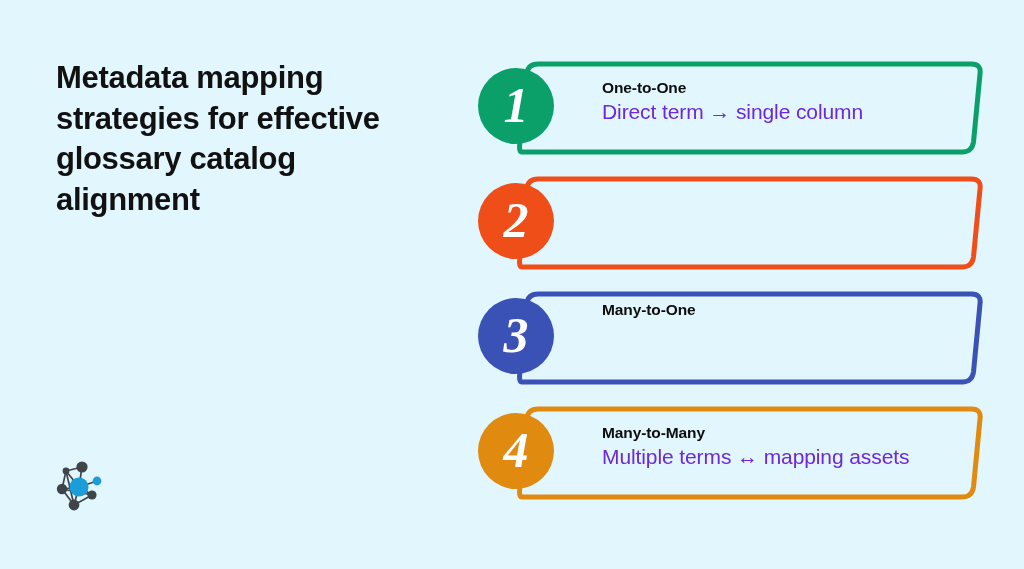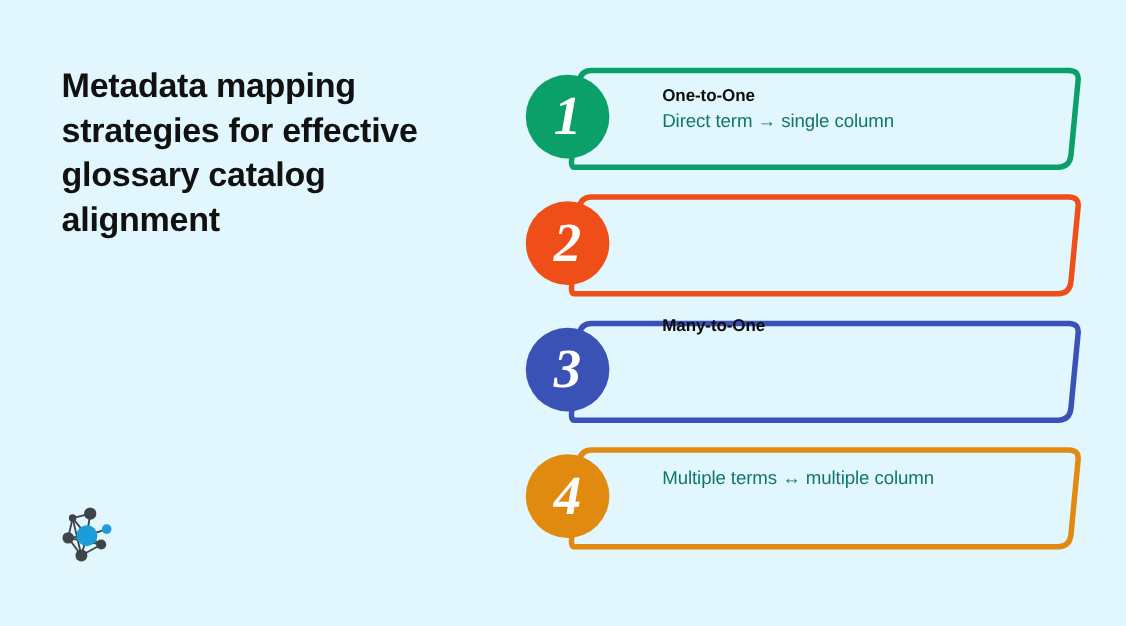--- a/index.html
+++ b/index.html
@@ -94,23 +94,23 @@
     margin-left: 38px;
   }
   .card-title {
     font-size: 15.5px;
     font-weight: bold;
     color: #0d0d0d;
     line-height: 1.3;
     letter-spacing: -0.1px;
   }
   .card-desc {
-    font-size: 17px;
+    font-size: 21px;
     font-weight: normal;
-    color: #0f766e;
+    color: #6d28d9;
     line-height: 1.24;
     letter-spacing: -0.1px;
     margin-top: 1px;
   }
 </style>
 </head>
 <body>
 
 <div id="slide">
 
@@ -167,31 +167,32 @@
   </div>
 
   <div class="card card-3">
     <svg class="card-frame" viewBox="0 0 500 104" aria-hidden="true">
       <path d="M 44 96 L 484 96 Q 494 96 495.5 86 L 502 18 Q 503.5 8 493.5 8
                L 60 8 Q 50 8 48.5 18 L 42 86 Q 40.5 96 44 96 Z" fill="none" stroke="#3a51b5" stroke-width="5" stroke-linejoin="round" stroke-linecap="round"></path>
     </svg>
     <div class="badge" style="background:#3a51b5">
       <span class="badge-num">3</span>
     </div>
-    <div class="card-text" style="top:1px; width:375px;">
+    <div class="card-text" style="top:14px; width:375px;">
       <div class="card-title">Many-to-One</div>
     </div>
   </div>
 
   <div class="card card-4">
     <svg class="card-frame" viewBox="0 0 500 104" aria-hidden="true">
       <path d="M 44 96 L 484 96 Q 494 96 495.5 86 L 502 18 Q 503.5 8 493.5 8
                L 60 8 Q 50 8 48.5 18 L 42 86 Q 40.5 96 44 96 Z" fill="none" stroke="#e08a10" stroke-width="5" stroke-linejoin="round" stroke-linecap="round"></path>
     </svg>
     <div class="badge" style="background:#e08a10">
       <span class="badge-num">4</span>
     </div>
     <div class="card-text">
-      <div class="card-desc">Multiple terms ↔ multiple column</div>
+      <div class="card-title">Many-to-Many</div>
+      <div class="card-desc">Multiple terms ↔ mapping assets</div>
     </div>
   </div>
 
 </div>
 
 </body></html>

